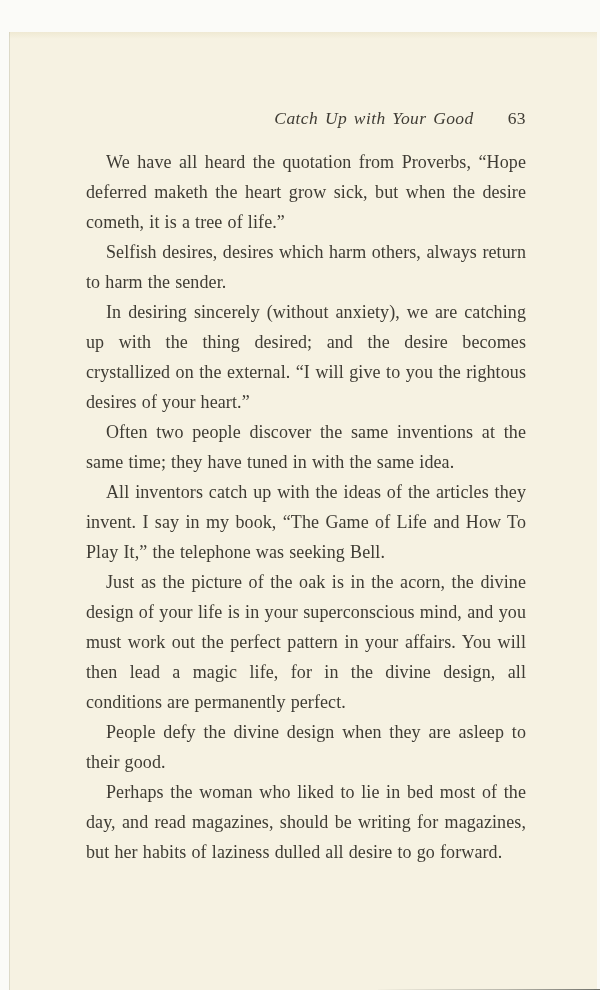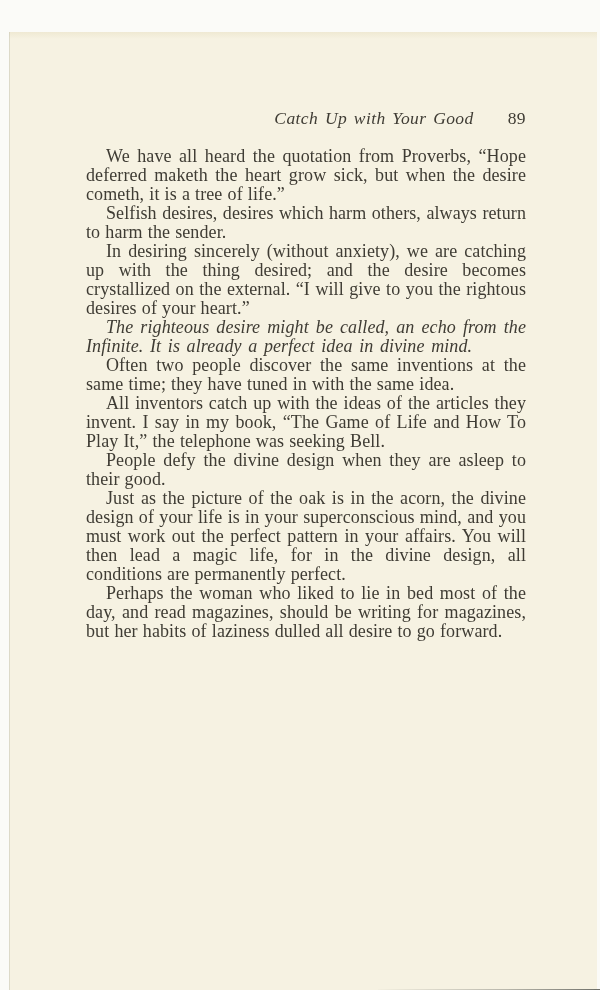--- a/index.html
+++ b/index.html
@@ -67,46 +67,45 @@
     word-spacing: 2px;
   }
   .page-number {
     font-style: normal;
   }
   .text-block p {
     margin: 0;
     text-indent: 20px;
     text-align: justify;
     font-size: 18px;
-    line-height: 19px;
+    line-height: 30px;
     letter-spacing: 0.1px;
     word-spacing: 0.5px;
   }
   .text-block p.italic {
     font-style: italic;
     word-spacing: 2px;
   }
 </style>
 </head>
 <body>
 
 <div class="scan">
   <div class="page">
     <div class="content">
       <div class="page-header">
         <span class="running-title">Catch Up with Your Good</span>
-        <span class="page-number">89</span>
+        <span class="page-number">63</span>
       </div>
       <div class="text-block">
           <p class="normal">We have all heard the quotation from Proverbs, “Hope deferred maketh the heart grow sick, but when the desire cometh, it is a tree of life.”</p>
           <p class="normal">Selfish desires, desires which harm others, always return to harm the sender.</p>
           <p class="normal">In desiring sincerely (without anxiety), we are catching up with the thing desired; and the desire becomes crystallized on the external. “I will give to you the rightous desires of your heart.”</p>
-          <p class="italic">The righteous desire might be called, an echo from the Infinite. It is already a perfect idea in divine mind.</p>
           <p class="normal">Often two people discover the same inventions at the same time; they have tuned in with the same idea.</p>
           <p class="normal">All inventors catch up with the ideas of the articles they invent. I say in my book, “The Game of Life and How To Play It,” the telephone was seeking Bell.</p>
+          <p class="normal">Just as the picture of the oak is in the acorn, the divine design of your life is in your superconscious mind, and you must work out the perfect pattern in your affairs. You will then lead a magic life, for in the divine design, all conditions are permanently perfect.</p>
           <p class="normal">People defy the divine design when they are asleep to their good.</p>
-          <p class="normal">Just as the picture of the oak is in the acorn, the divine design of your life is in your superconscious mind, and you must work out the perfect pattern in your affairs. You will then lead a magic life, for in the divine design, all conditions are permanently perfect.</p>
           <p class="normal">Perhaps the woman who liked to lie in bed most of the day, and read magazines, should be writing for magazines, but her habits of laziness dulled all desire to go forward.</p>
         </div>
     </div>
   </div>
   <div class="page-bottom-edge"></div>
 </div>
 
 </body></html>

